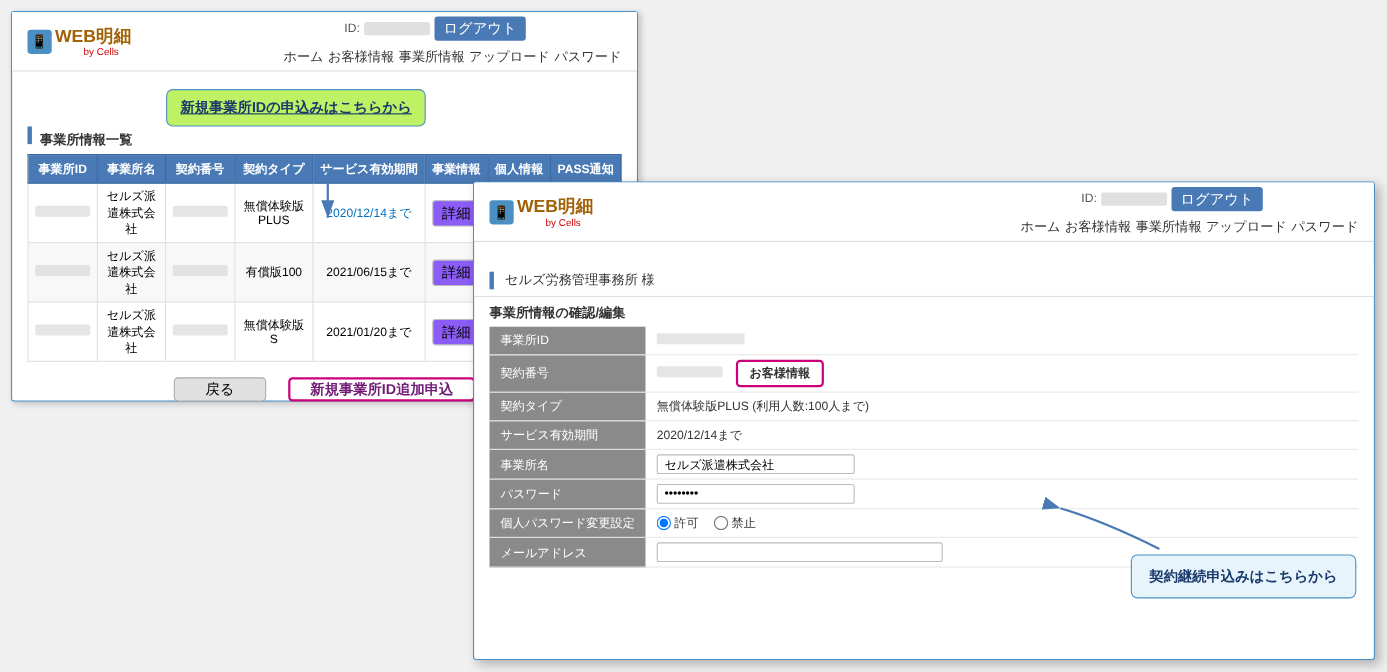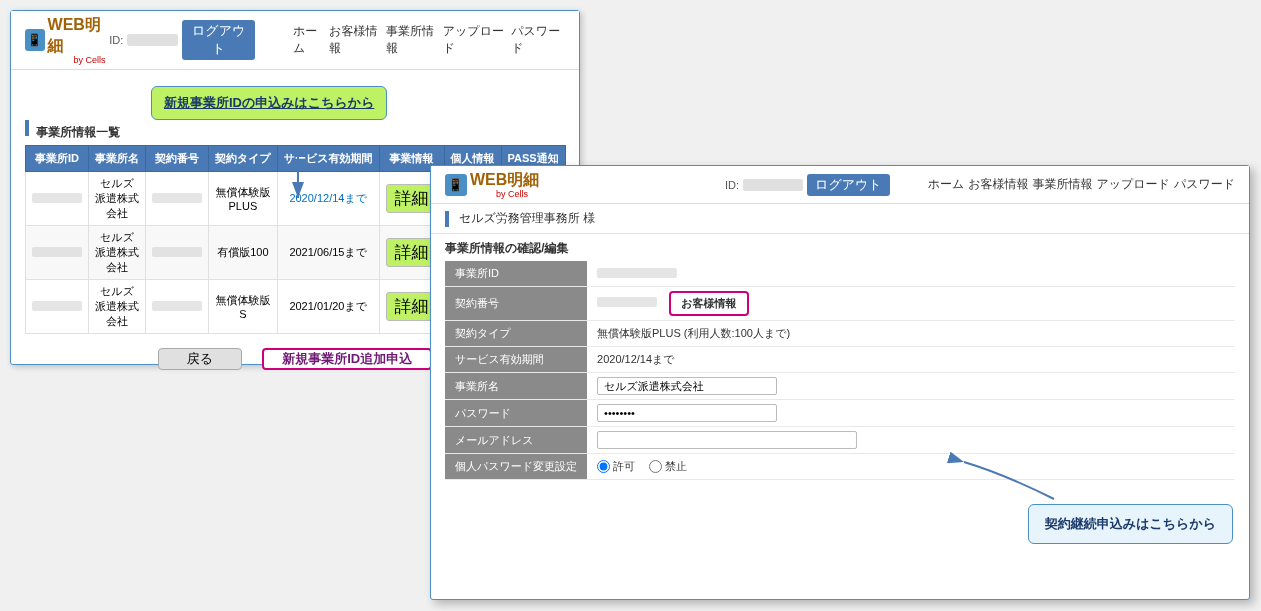--- a/index.html
+++ b/index.html
@@ -45,20 +45,21 @@
       align-items: center;
       justify-content: space-between;
       padding: 4px 14px;
       background: #fff;
       border-bottom: 1px solid #ddd;
     }
     .header-right {
       display: flex;
       align-items: center;
       gap: 6px;
+      flex-direction: column;
     }
     .nav-menu {
       display: flex;
       gap: 4px;
       font-size: 12px;
       color: #333;
       margin-left: 32px;
     }
     .nav-menu a {
       text-decoration: none;
@@ -93,20 +94,21 @@
     
     .page-title-bar {
       padding: 6px 14px;
       font-size: 12px;
       color: #333;
       display: flex;
       align-items: center;
       gap: 6px;
       border-bottom: 1px solid #e0e0e0;
       background: #fff;
+      margin-top: 20px;
     }
     .blue-bar {
       display: inline-block;
       width: 4px;
       height: 16px;
       background: #4a7ab5;
       margin-right: 4px;
     }
 
     
@@ -150,25 +152,25 @@
       height: 10px;
       background: #ccc;
       border-radius: 2px;
       opacity: 0.5;
     }
     .link-blue {
       color: #0070c0;
       text-decoration: none;
     }
     .btn-detail {
-      background: #bef264;
+      background: #8b5cf6;
       border: 1px solid #bbb;
       border-radius: 3px;
       padding: 2px 8px;
-      font-size: 17px;
+      font-size: 13px;
       cursor: pointer;
       white-space: nowrap;
     }
 
     
     .bottom-buttons {
       display: flex;
       justify-content: center;
       gap: 20px;
       padding: 14px;
@@ -460,38 +462,38 @@
           <input type="text" class="form-input" value="セルズ派遣株式会社" style="">
         </td>
       </tr>
       <tr>
         <td class="label-cell">パスワード</td>
         <td class="value-cell">
           <input type="password" class="form-input" value="password" style="">
         </td>
       </tr>
       <tr>
-        <td class="label-cell">メールアドレス</td>
-        <td class="value-cell">
-          <input type="text" class="form-input-long" value="" style="">
-        </td>
-      </tr>
-      <tr>
         <td class="label-cell">個人パスワード変更設定</td>
         <td class="value-cell">
           <div class="radio-area">
             <label class="radio-label">
               <input type="radio" name="pw_change" checked="" style=""> 許可
             </label>
             <label class="radio-label">
               <input type="radio" name="pw_change" style=""> 禁止
             </label>
           </div>
         </td>
       </tr>
+      <tr>
+        <td class="label-cell">メールアドレス</td>
+        <td class="value-cell">
+          <input type="text" class="form-input-long" value="" style="">
+        </td>
+      </tr>
     </tbody>
   </table>
 
   <div style="position:absolute; bottom:55px; right:16px; background:#e8f4fc; border:1.5px solid #4a90c4; border-radius:6px; padding:10px 16px; font-size:13px; color:#1a3a6b; font-weight:bold; white-space:nowrap; z-index:20;">
     <span>契約継続申込みはこちらから</span>
   </div>
 
   <svg class="arrow-svg" style="bottom:85px; right:185px; width:120px; height:70px; position:absolute;">
     <defs>
       <marker id="arrowhead2" markerWidth="8" markerHeight="6" refX="0" refY="3" orient="auto">

